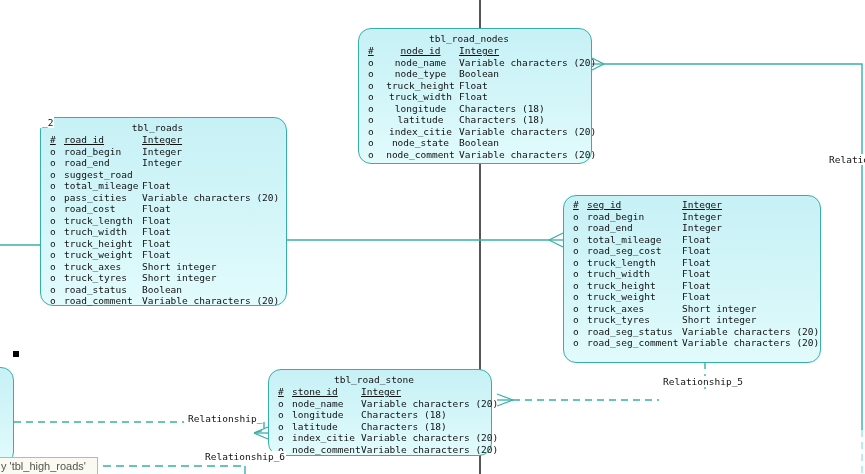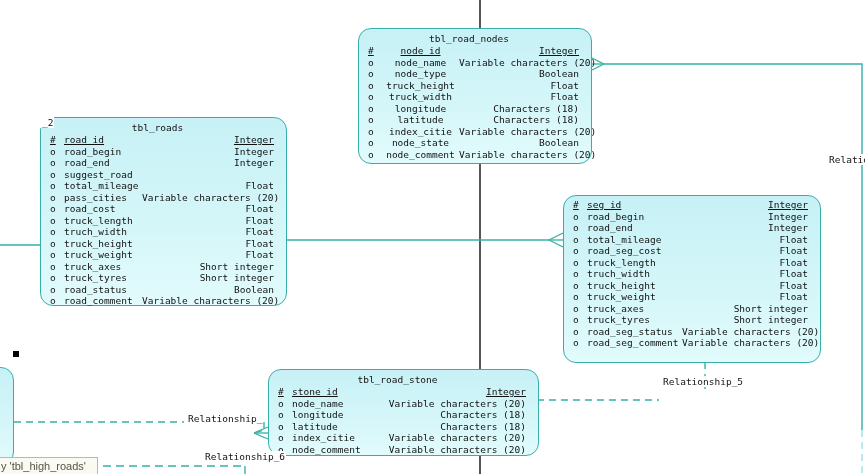--- a/index.html
+++ b/index.html
@@ -15,30 +15,30 @@
     background:linear-gradient(180deg,#c7f1f6 0%,#d4f6f9 55%,#e2fbfc 100%);
     border:1.6px solid #35b0a8;border-radius:13px;
     padding:3px 12px 2px 0;
     color:#111;font-size:9.5px;line-height:11.5px;
   }
   .entity-title{text-align:center;font-size:9.5px;line-height:13px;white-space:nowrap;}
   .entity-rows{padding-left:9px;}
   .row{display:flex;white-space:nowrap;}
   .row .m{width:14px;flex:0 0 14px;}
   .row .n{flex:0 0 auto;}
-  .row .t{flex:1 1 auto;text-align:right;}
+  .row .t{flex:1 1 auto;}
   #t-nodes .n{width:77px;text-align:center;}
   #t-roads .n{width:78px;}
   #t-segs  .n{width:95px;}
   #t-stone .n{width:69px;}
   .row.pk span{text-decoration:underline;}
   #t-nodes{left:358px;top:28px;width:234px;height:136px;}
   #t-roads{left:40px;top:117px;width:247px;height:189px;}
   #t-segs{left:563px;top:195px;width:258px;height:168px;}
-  #t-stone{left:268px;top:369px;width:271px;height:87px;}
+  #t-stone{left:268px;top:369px;width:224px;height:87px;}
   #t-partial{left:-30px;top:367px;width:44px;height:98px;padding:0;}
   .rel-label{
     position:absolute;z-index:3;background:#ffffff;
     font-size:9.5px;line-height:11px;color:#111;white-space:nowrap;padding:0 1px;
   }
   #lbl-left2{left:0px;top:117px;padding-left:42px;}
   #lbl-right{left:828px;top:154px;}
   #lbl-rel5{left:662px;top:376px;}
   #lbl-stoneleft{left:187px;top:413px;}
   #lbl-rel6{left:204px;top:451px;}

